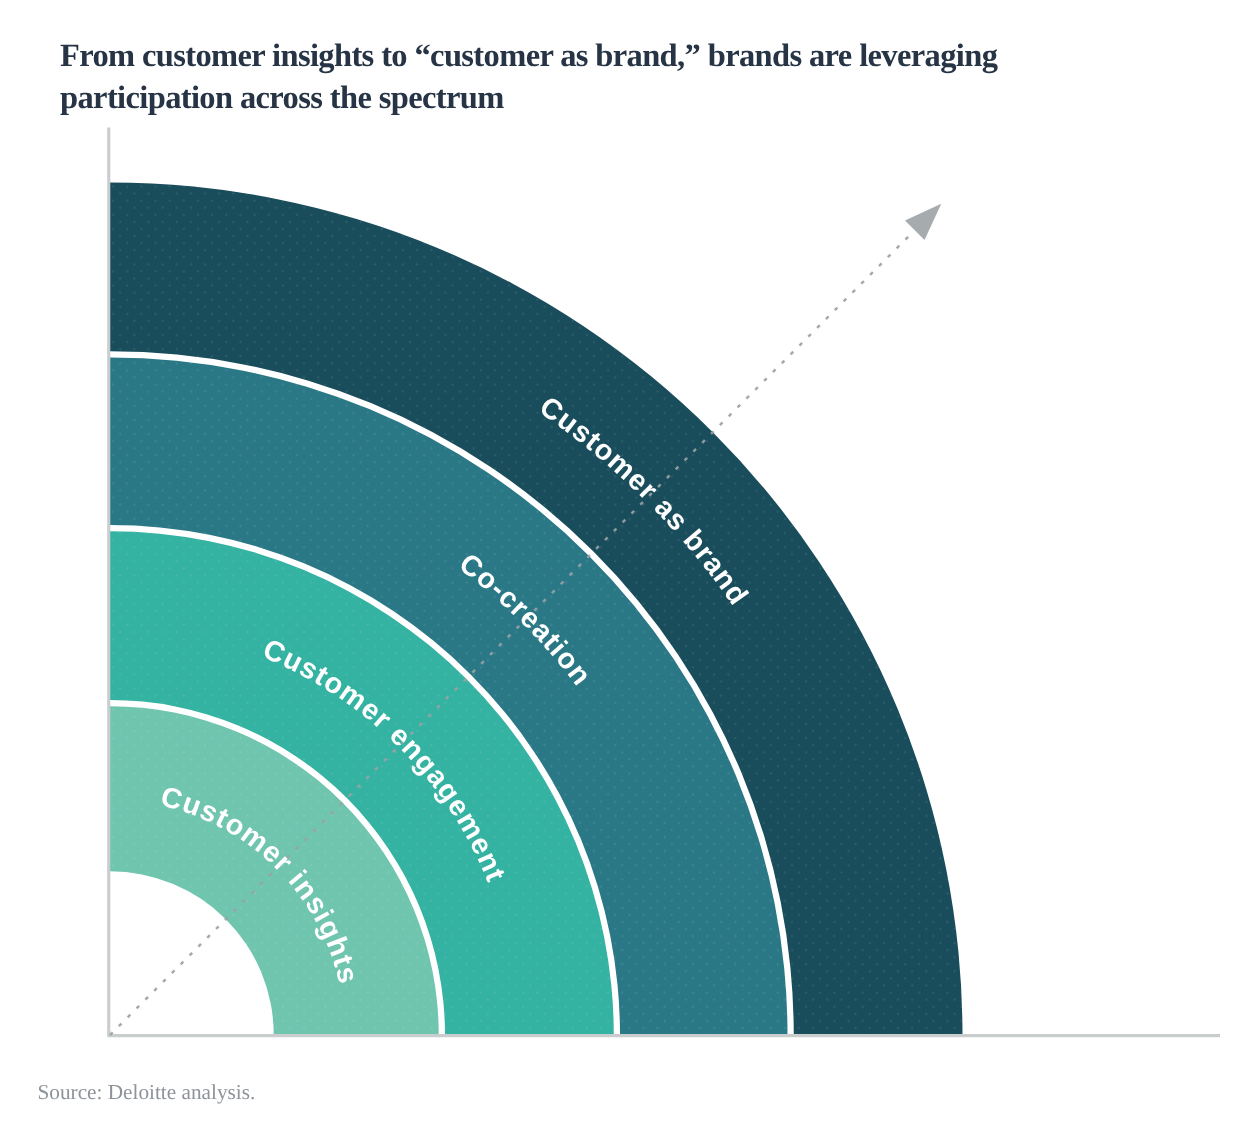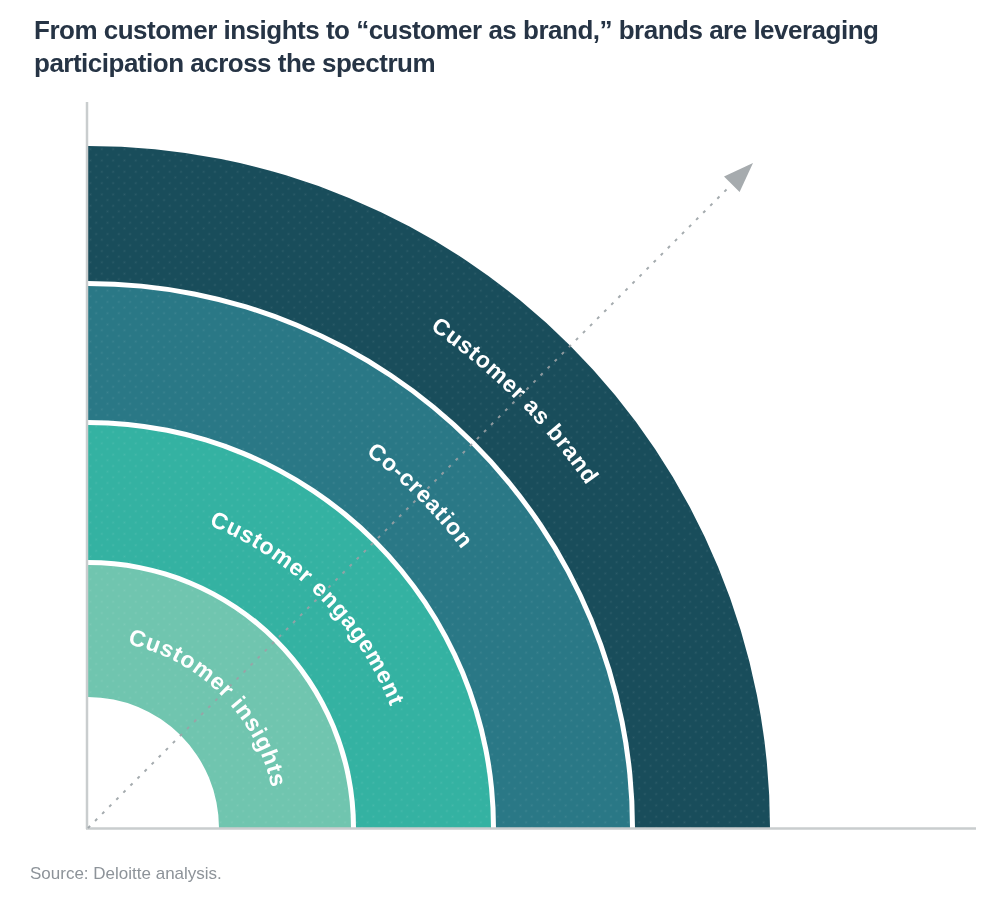--- a/index.html
+++ b/index.html
@@ -15,27 +15,27 @@
     position: relative;
     width: 998px;
     height: 899px;
     background: #ffffff;
   }
   .title {
     position: absolute;
     left: 30px;
     top: 10px;
     max-width: 880px;
-    margin: 4px;
+    margin: 18px;
     font-size: 26px;
     line-height: 33px;
     font-weight: bold;
     letter-spacing: -0.5px;
     color: #263445;
-    font-family: Liberation Sans, sans-serif;
+    font-family: Liberation Serif, serif;
   }
   .chart-svg {
     position: absolute;
     left: 0;
     top: 0;
     width: 998px;
     height: 899px;
   }
   .ring-label {
     font-family: "Liberation Sans", sans-serif;
@@ -43,21 +43,21 @@
     font-weight: bold;
     letter-spacing: 0.8px;
     fill: #ffffff;
   }
   .source {
     position: absolute;
     left: 30px;
     top: 864px;
     font-size: 17px;
     color: #8d9399;
-    font-family: Liberation Sans, sans-serif;
+    font-family: Liberation Serif, serif;
   }
 </style>
 </head>
 <body>
 
 <div class="page">
 
   <h1 class="title">From customer insights to “customer as brand,” brands are leveraging participation across the spectrum</h1>
 
   <svg class="chart-svg" viewBox="0 0 998 899" aria-hidden="false">

